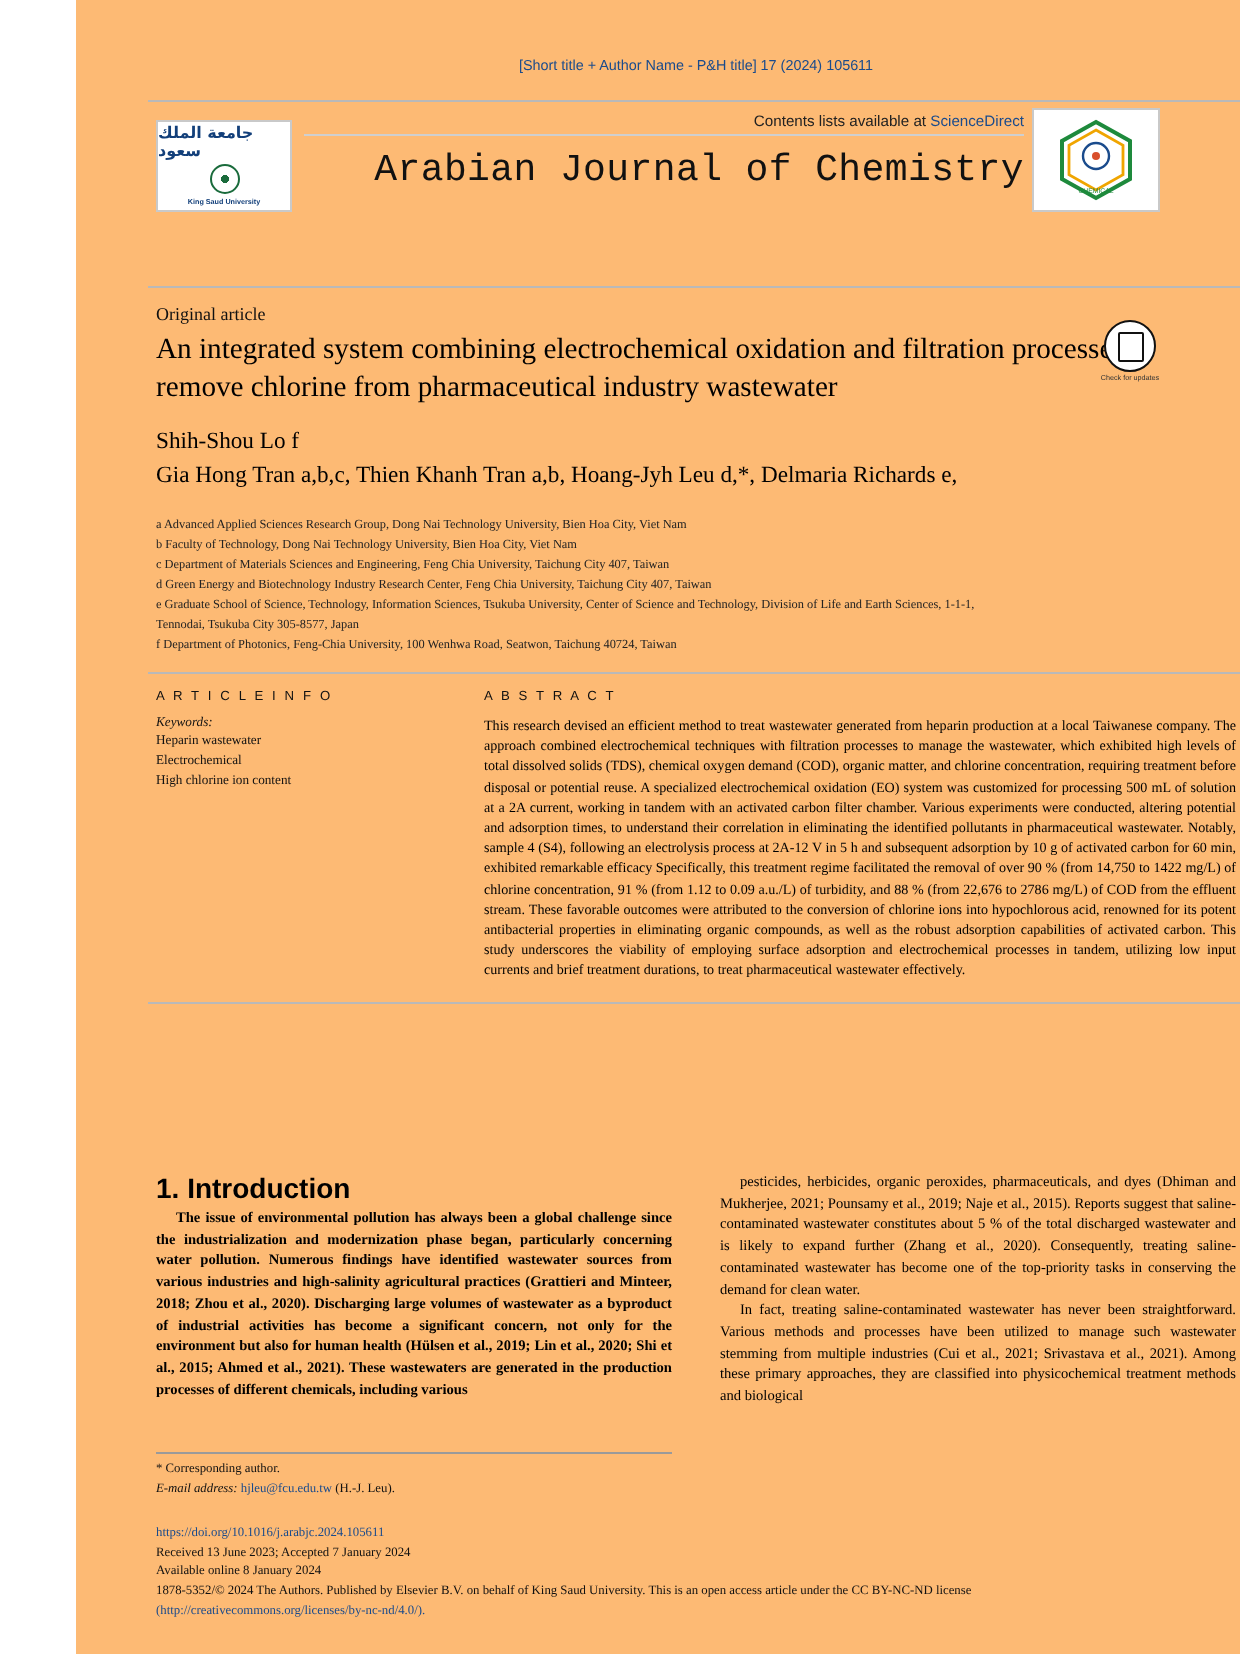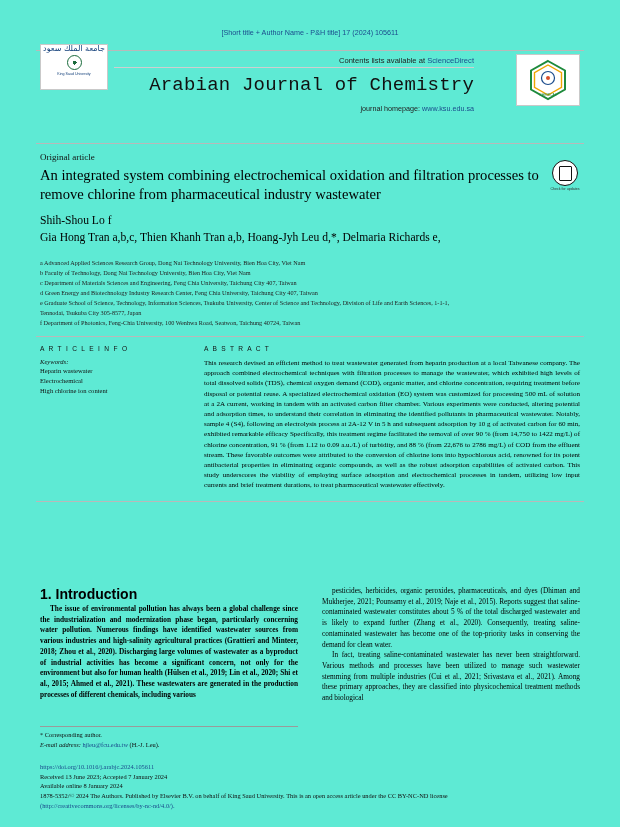--- a/index.html
+++ b/index.html
@@ -6,39 +6,41 @@
   body{
     width:620px;height:827px;
     background:#ffffff;
     font-family:"Liberation Serif", serif;
     color:#000;
     position:relative;
     overflow:hidden;
   }
   .page{
     position:absolute;inset:0;
-    background:#5eead4;
+    background:#fdba74;
+    margin-left:38px;
   }
   .runhead{
     position:absolute;top:28px;left:0;width:620px;
     text-align:center;
     font-family:"Liberation Sans", sans-serif;
     font-size:7.2px;color:#1a4b8c;
   }
   
   .masthead{
     position:absolute;top:50px;left:36px;width:548px;height:92px;
     border-top:1px solid #b9b9b9;
     border-bottom:1px solid #b9b9b9;
   }
   .logo-left{
-    position:absolute;left:40px;top:44px;width:66px;height:44px;
+    position:absolute;left:40px;top:60px;width:66px;height:44px;
     border:1px solid #c9c9c9;background:#fff;
-    display:flex;align-items:center;
+    display:flex;align-items:center;justify-content:center;
     flex-direction:column;
+    font-weight:bold;
   }
   .logo-left .ar{
     font-family:"DejaVu Sans", sans-serif;
     font-size:8px;color:#123f7a;line-height:1.1;
   }
   .logo-left .en{
     font-family:"Liberation Sans", sans-serif;
     font-size:3.6px;color:#123f7a;margin-top:2px;text-align:center;
   }
   .logo-left .seal{
@@ -207,23 +209,20 @@
       <text x="21" y="37.4" font-size="3.4" text-anchor="middle" fill="#1e8a3c" font-family="Liberation Sans, sans-serif">CHEMICAL</text>
     </svg>
   </div>
 
   <div class="masthead-center">
     <div class="contents-line">
       <span>Contents lists available at </span><span class="sd">ScienceDirect</span>
     </div>
     <div class="divider-thin"></div>
     <div class="journal-title">Arabian Journal of Chemistry</div>
-    <div class="homepage">
-      <span>journal homepage: </span><span class="lnk">www.ksu.edu.sa</span>
-    </div>
   </div>
 
   <div class="art-type">Original article</div>
   <div class="title">An integrated system combining electrochemical oxidation and filtration processes to remove chlorine from pharmaceutical industry wastewater</div>
 
   <div class="badge">
     <div class="circ"></div>
     <div class="lbl">Check for updates</div>
   </div>
 

